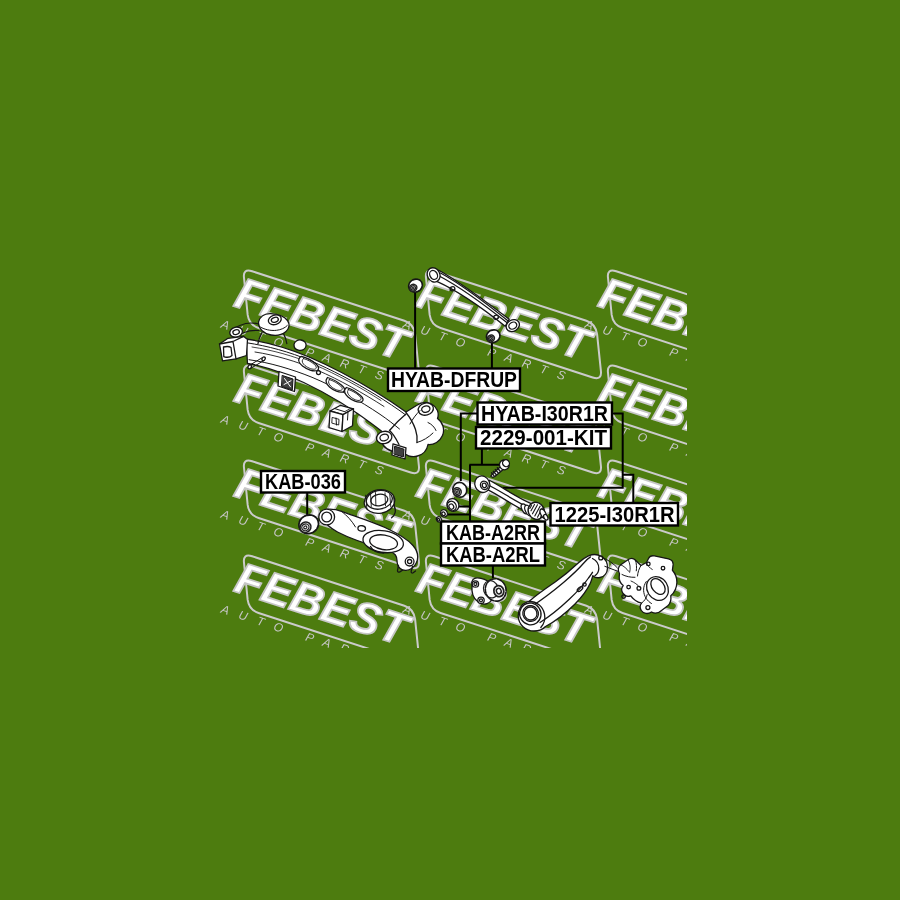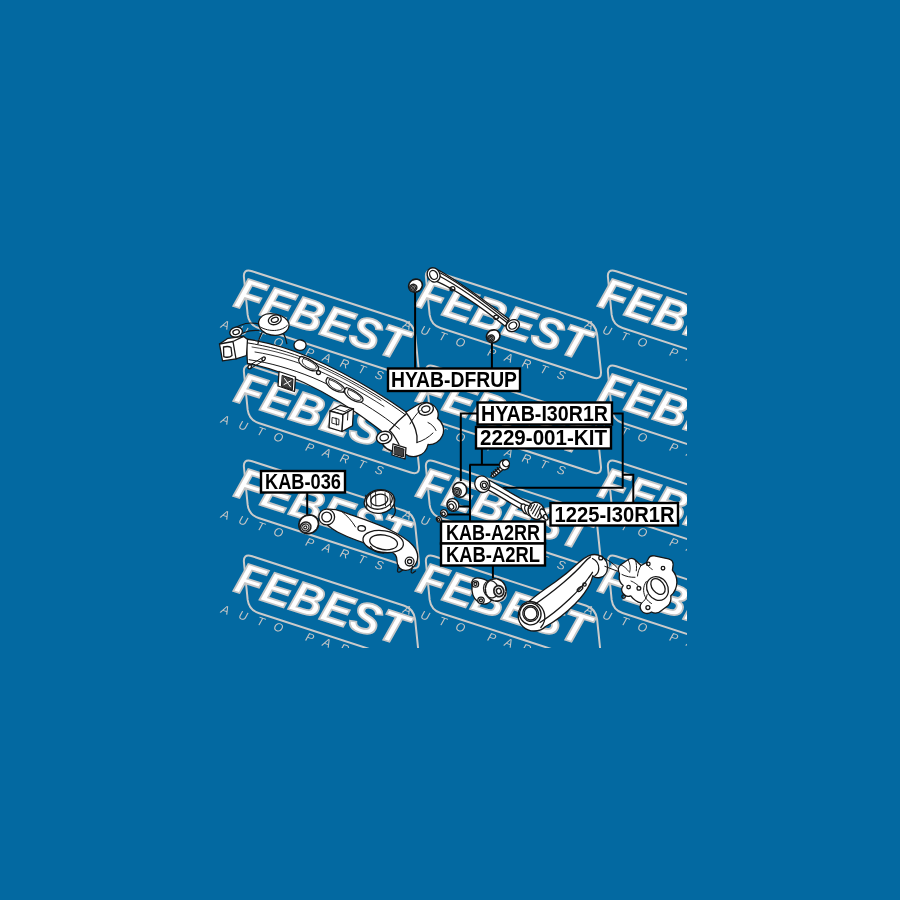--- a/index.html
+++ b/index.html
@@ -1,16 +1,16 @@
 <!DOCTYPE html>
 <html><head>
 <meta charset="utf-8">
 <style>
   html,body{margin:0;padding:0;background:#fff;}
-  #page{position:relative;width:900px;height:900px;background:#0369a1;overflow:hidden;
+  #page{position:relative;width:900px;height:900px;background:#4d7c0f;overflow:hidden;
         font-family:"Liberation Sans", sans-serif;}
   svg{position:absolute;left:0;top:0;}
   .lbl{font-family:"Liberation Sans", sans-serif;font-weight:bold;font-size:22.5px;fill:#000;}
 </style>
 </head>
 <body>
 <div id="page">
 <svg width="900" height="900" viewBox="0 0 900 900">
   <defs>
     <clipPath id="wmclip">

